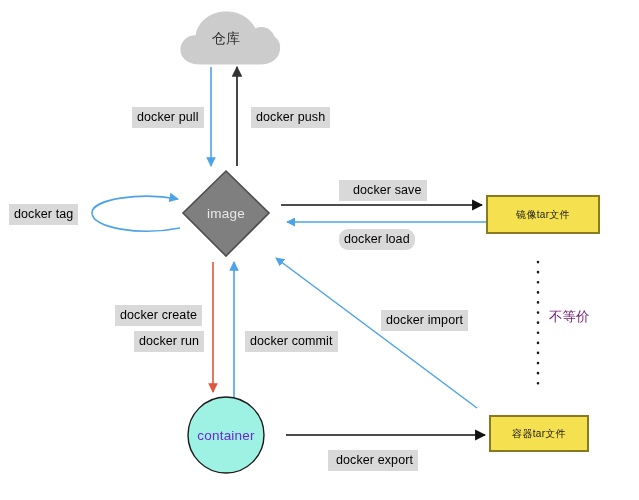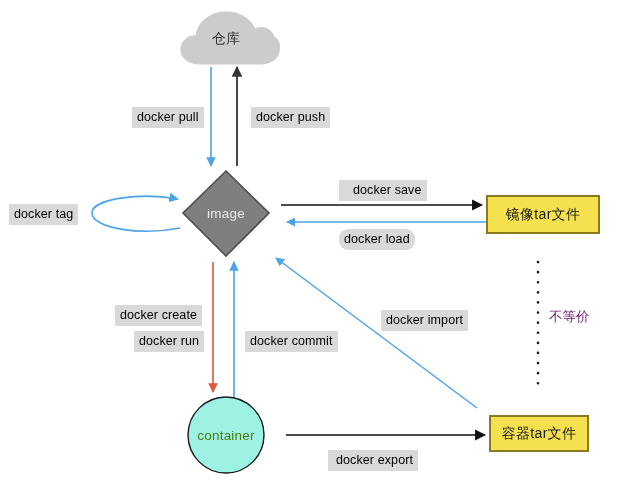--- a/index.html
+++ b/index.html
@@ -42,21 +42,21 @@
     letter-spacing: 0.1px;
   }
   .plain-label {
     position: absolute;
     font-size: 13px;
     color: #701a75;
     white-space: nowrap;
   }
   .box-text {
     position: absolute;
-    font-size: 14px;
+    font-size: 10px;
     color: #1a1a1a;
     white-space: nowrap;
     letter-spacing: 0.3px;
   }
   .center-mid {
     transform: translate(-50%, -50%);
   }
 </style>
 </head>
 <body>
@@ -125,21 +125,21 @@
 
     <line x1="286" y1="435" x2="485" y2="435" stroke="#111111" stroke-width="1.7" marker-end="url(#arrow-black)"></line>
 
     <line x1="538" y1="262" x2="538" y2="388" stroke="#1a1a1a" stroke-width="2.6" stroke-linecap="round" stroke-dasharray="0.1 10"></line>
   </svg>
 
   <div class="node-label center-mid" style="left:226px; top:39px; color:#333333; font-size:14px;">仓库</div>
 
   <div class="node-label center-mid" style="left:226px; top:213px; color:#e8e8e8; font-size:13.5px;">image</div>
 
-  <div class="node-label center-mid" style="left:226px; top:435px; color:#4d7c0f; font-size:13.5px;">container</div>
+  <div class="node-label center-mid" style="left:226px; top:435px; color:#6d28d9; font-size:13.5px;">container</div>
 
   <div class="box-text center-mid" style="left:543px; top:215px;">镜像tar文件</div>
 
   <div class="box-text center-mid" style="left:539px; top:434px;">容器tar文件</div>
 
   <div class="edge-label" style="left:132px; top:107px;">docker pull</div>
 
   <div class="edge-label" style="left:251px; top:107px;">docker push</div>
 
   <div class="edge-label" style="left:9px; top:204px;">docker tag</div>

